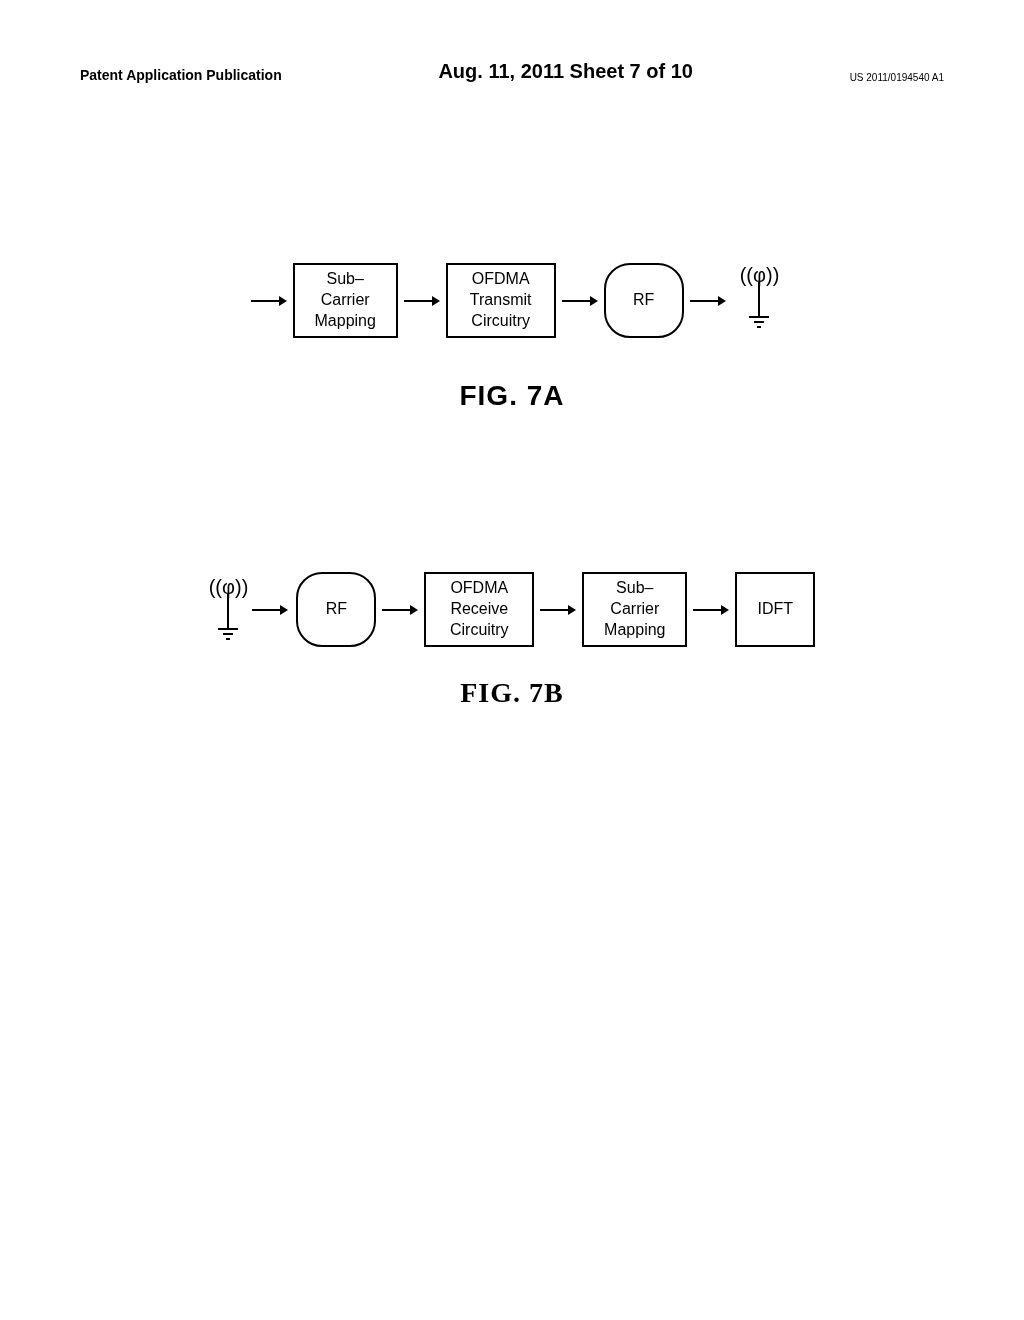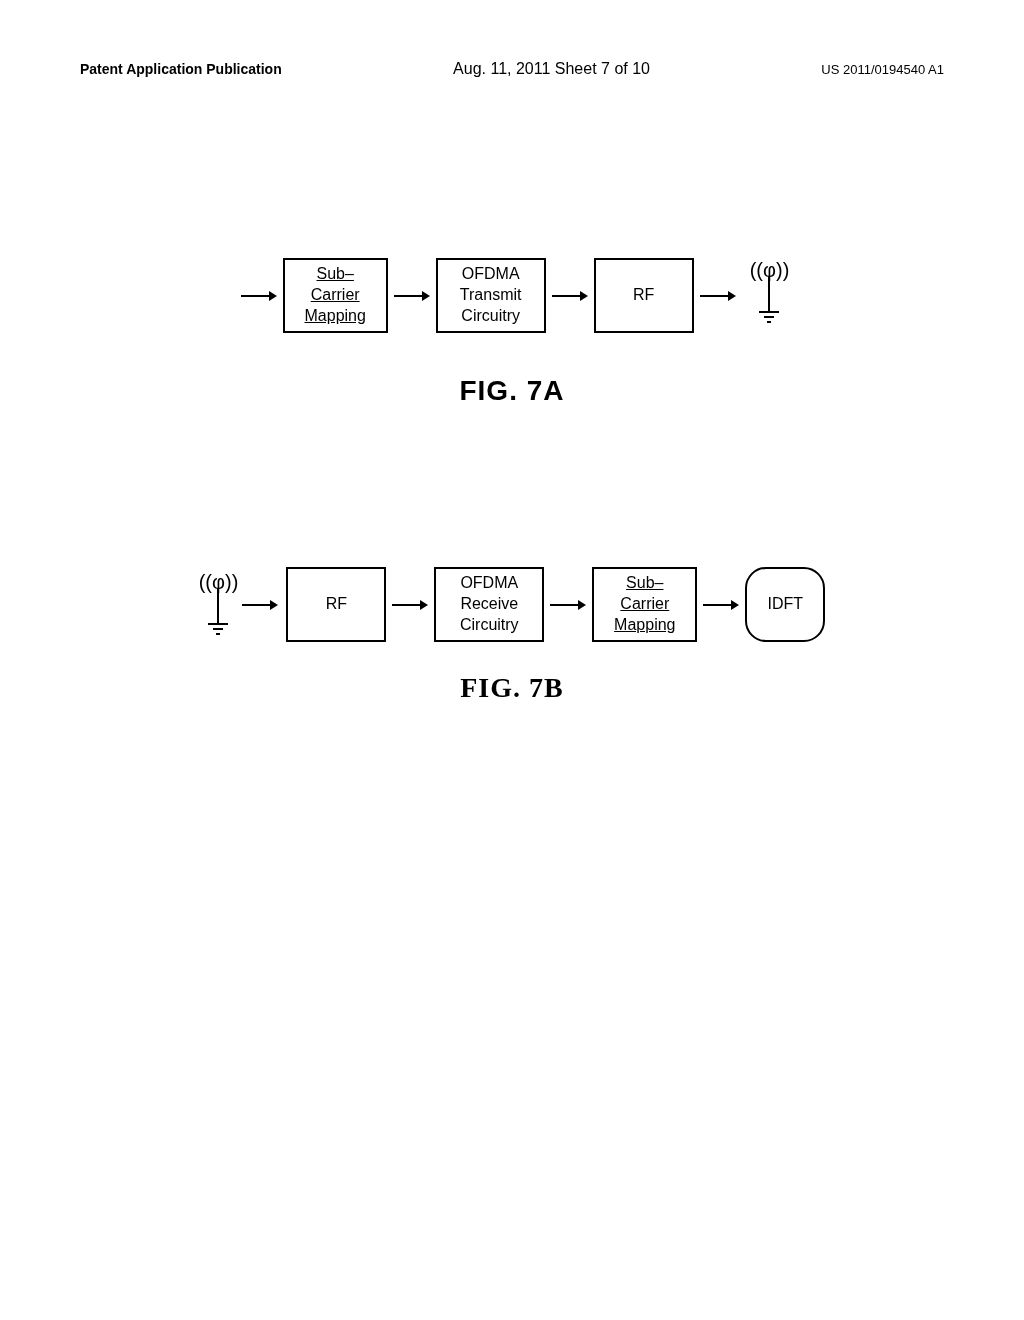--- a/index.html
+++ b/index.html
@@ -18,38 +18,39 @@
       height: 1320px;
       background: #ffffff;
       position: relative;
       padding: 60px 80px;
     }
 
     
     .header {
       display: flex;
       justify-content: space-between;
-      align-items: center;
+      align-items: flex-end;
       border-bottom: none;
       margin-bottom: 10px;
     }
 
     .header-left {
       font-size: 14px;
       font-weight: bold;
       font-family: Arial, sans-serif;
     }
 
     .header-center {
-      font-size: 16px;
-      font-family: Arial, sans-serif;
+      font-size: 20px;
+      font-family: Arial, sans-serif;
+      font-weight: bold;
     }
 
     .header-right {
-      font-size: 13px;
+      font-size: 10px;
       font-family: Arial, sans-serif;
     }
 
     
     .fig7a-area {
       margin-top: 180px;
       display: flex;
       flex-direction: column;
       align-items: center;
       width: 100%;
@@ -84,37 +85,36 @@
     }
 
     .block-dft {
       width: 80px;
       height: 75px;
     }
 
     .block-sub-carrier {
       width: 105px;
       height: 75px;
-      text-decoration: underline;
     }
 
     .block-ofdma-transmit {
       width: 110px;
       height: 75px;
     }
 
     .block-rf {
-      width: 100px;
-      height: 75px;
+      width: 80px;
+      height: 75px;
+      border-radius: 26px;
     }
 
     .block-idft {
       width: 80px;
       height: 75px;
-      border-radius: 21px;
     }
 
     .block-ofdma-receive {
       width: 110px;
       height: 75px;
     }
 
     
     .arrow {
       display: flex;

